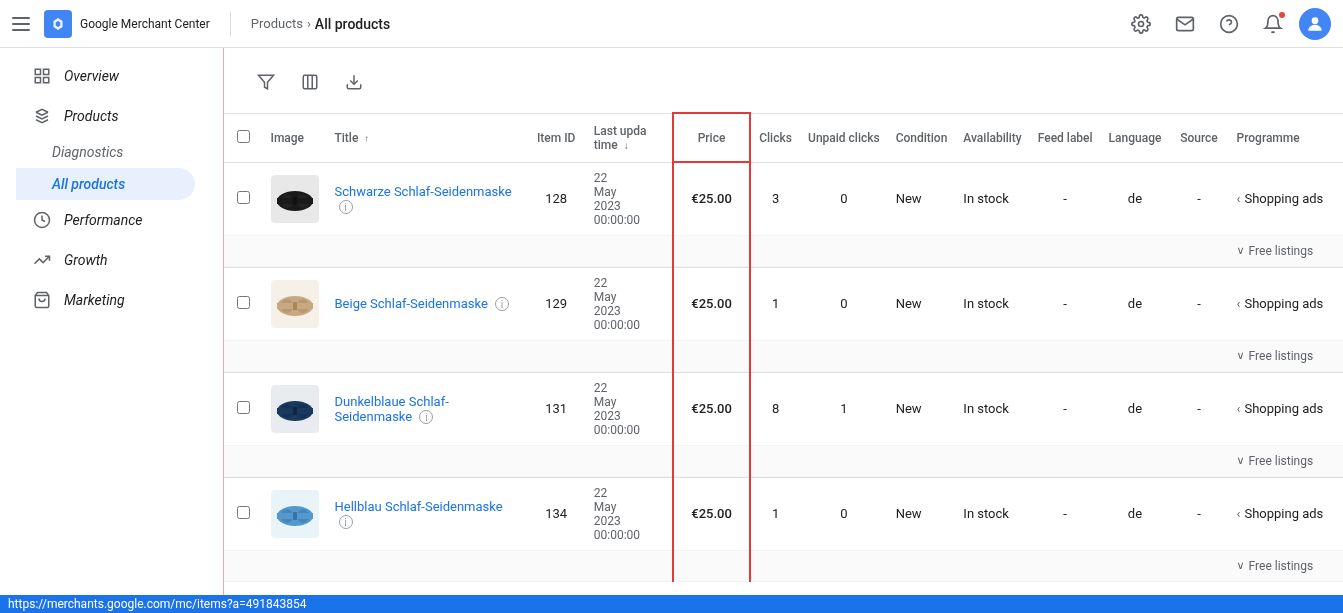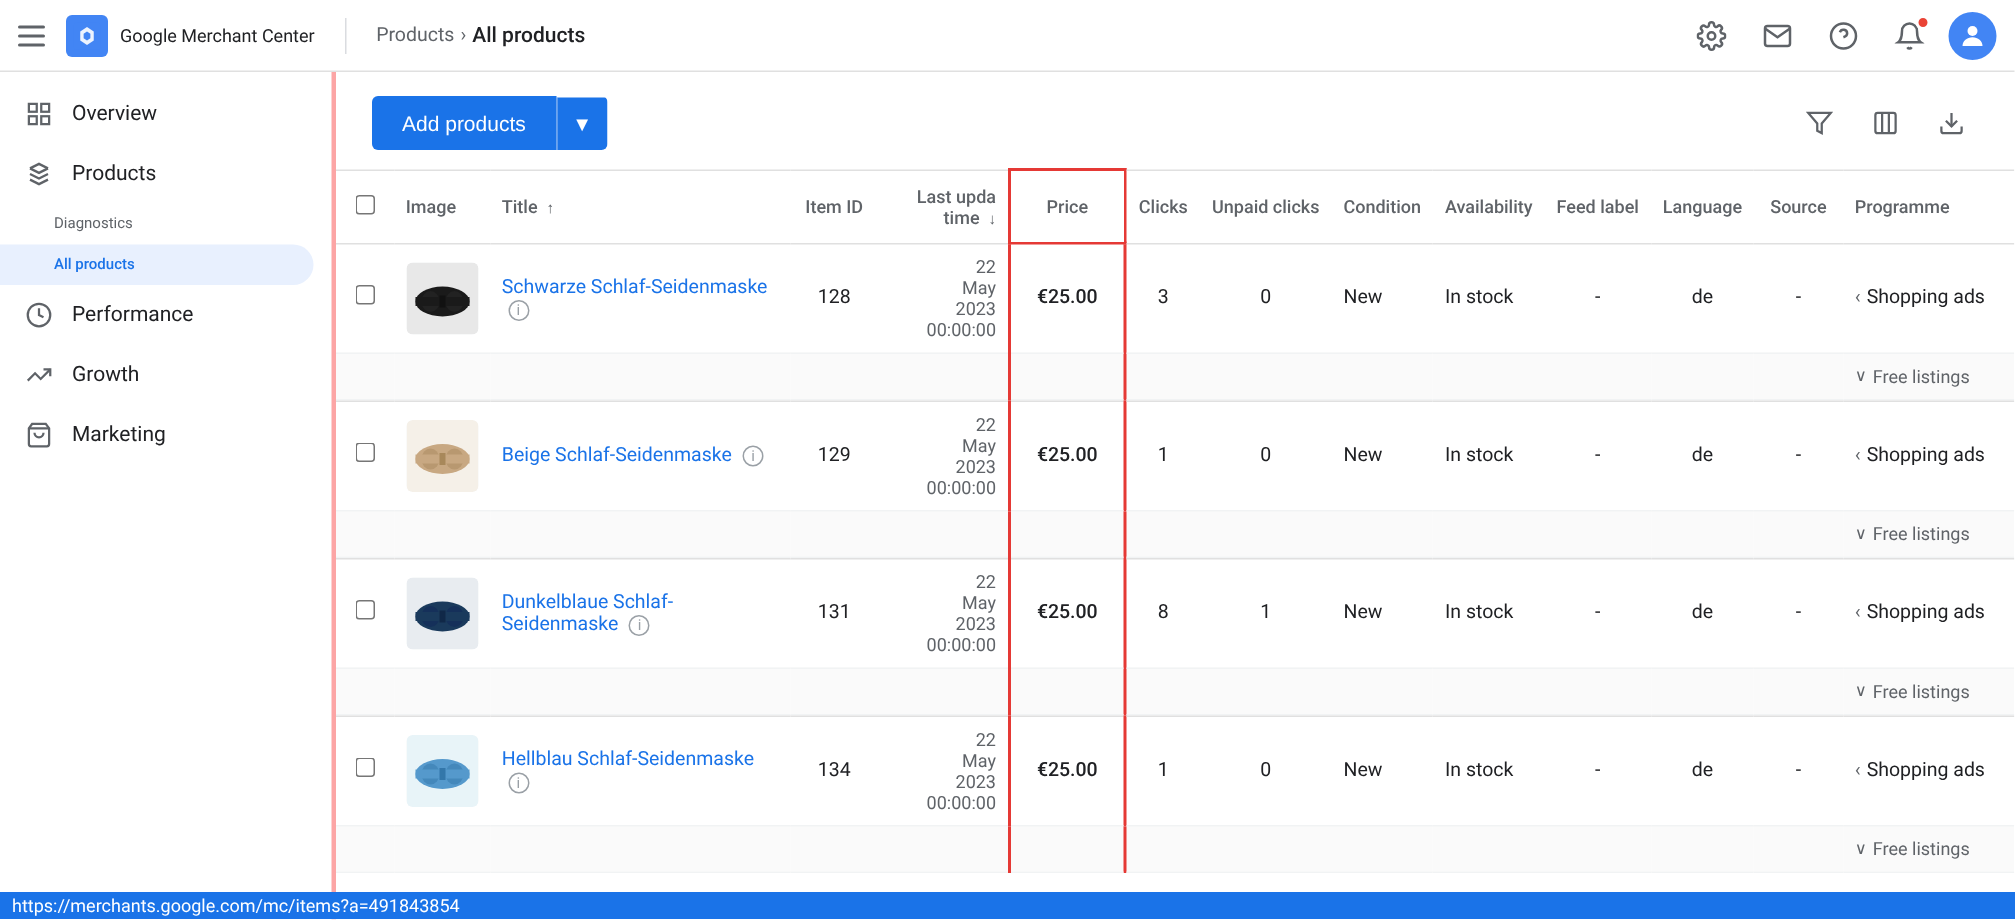--- a/index.html
+++ b/index.html
@@ -27,24 +27,24 @@
     .topbar-right { margin-left: auto; display: flex; align-items: center; gap: 8px; }
     .icon-btn { width: 36px; height: 36px; border-radius: 50%; border: none; background: transparent; cursor: pointer; display: flex; align-items: center; justify-content: center; color: #5f6368; font-size: 18px; }
     .avatar { width: 32px; height: 32px; border-radius: 50%; background: #4285f4; display: flex; align-items: center; justify-content: center; color: #fff; font-size: 14px; cursor: pointer; }
     .notification-badge { position: relative; }
     .badge { position: absolute; top: 4px; right: 4px; width: 10px; height: 10px; background: #ea4335; border-radius: 50%; border: 2px solid #fff; }
 
     
     .layout { display: flex; margin-top: 48px; height: calc(100vh - 48px); }
 
     
-    .sidebar { width: 224px; flex-shrink: 0; padding: 8px 0; border-right: 3px solid #fca5a5; overflow-y: auto; background: #fff; }
+    .sidebar { width: 224px; flex-shrink: 0; padding: 8px 16px; border-right: 1px solid #fca5a5; overflow-y: auto; background: #fff; font-style: italic; }
     .nav-item { display: flex; align-items: center; gap: 12px; padding: 10px 16px; cursor: pointer; border-radius: 0 24px 24px 0; margin-right: 12px; font-size: 14px; color: #202124; text-decoration: none; }
     .nav-item .icon { width: 20px; height: 20px; display: flex; align-items: center; justify-content: center; color: #5f6368; }
-    .nav-sub-item { display: flex; align-items: center; padding: 8px 16px 8px 36px; cursor: pointer; font-size: 10px; color: #5f6368; border-radius: 0 24px 24px 0; margin-right: 12px; }
+    .nav-sub-item { display: flex; align-items: center; padding: 8px 16px 8px 36px; cursor: pointer; font-size: 14px; color: #5f6368; border-radius: 0 24px 24px 0; margin-right: 12px; }
     .nav-sub-item.active { background: #e8f0fe; color: #1a73e8; font-weight: 500; }
 
     
     .main { flex: 1; overflow-y: auto; overflow-x: auto; padding: 0; background: #fff; }
 
     
     .toolbar { display: flex; align-items: center; justify-content: space-between; padding: 16px 24px 12px; }
     .add-products-btn { display: flex; align-items: center; gap: 0; border: none; border-radius: 4px; overflow: hidden; cursor: pointer; }
     .add-btn-main { background: #1a73e8; color: #fff; padding: 10px 20px; font-size: 14px; font-weight: 500; border: none; cursor: pointer; }
     .add-btn-arrow { background: #1a73e8; color: #fff; padding: 10px 10px; border: none; border-left: 1px solid rgba(255,255,255,0.3); cursor: pointer; }
@@ -59,21 +59,21 @@
     tbody tr { border-bottom: 1px solid #f1f3f4; }
     tbody td { padding: 8px 8px; vertical-align: middle; color: #202124; font-size: 13px; }
     tbody td.product-name a { color: #1a73e8; text-decoration: none; }
     .product-image { width: 48px; height: 48px; background: #f8f9fa; border-radius: 4px; object-fit: contain; display: flex; align-items: center; justify-content: center; overflow: hidden; }
     .programme-row { display: flex; align-items: center; gap: 4px; }
     .programme-expand { color: #5f6368; cursor: pointer; }
     .cb-col { width: 40px; text-align: center; }
     .img-col { width: 64px; }
     .title-col { min-width: 200px; }
     .itemid-col { width: 60px; text-align: center; }
-    .date-col { width: 90px; font-size: 12px; color: #5f6368; text-align: right; }
+    .date-col { width: 90px; font-size: 12px; color: #5f6368; }
     .price-col { width: 80px; text-align: center; margin-left: 32px; }
     .clicks-col { width: 50px; text-align: center; }
     .unpaid-col { width: 60px; text-align: center; }
     .cond-col { width: 60px; }
     .avail-col { width: 70px; }
     .feed-col { width: 60px; text-align: center; }
     .lang-col { width: 50px; text-align: center; }
     .source-col { width: 60px; text-align: center; }
     .prog-col { width: 120px; }
     .sort-icon { display: inline-block; margin-left: 3px; font-size: 10px; }
@@ -206,26 +206,20 @@
           <path d="M16 10a4 4 0 0 1-8 0"></path>
         </svg>
       </span>
       <span>Marketing</span>
     </div>
   </div>
 
   <div class="main">
 
     <div class="toolbar">
-      <div class="add-products-btn">
-        <button class="add-btn-main">Add products</button>
-        <button class="add-btn-arrow">
-          <span>▼</span>
-        </button>
-      </div>
       <div class="toolbar-actions">
         <button class="toolbar-icon-btn">
           <svg width="18" height="18" viewBox="0 0 24 24" fill="none" stroke="#5f6368" stroke-width="2">
             <polygon points="22 3 2 3 10 12.46 10 19 14 21 14 12.46 22 3"></polygon>
           </svg>
         </button>
         <button class="toolbar-icon-btn">
           <svg width="18" height="18" viewBox="0 0 24 24" fill="none" stroke="#5f6368" stroke-width="2">
             <rect x="3" y="3" width="18" height="18" rx="2"></rect>
             <line x1="9" y1="3" x2="9" y2="21"></line>

